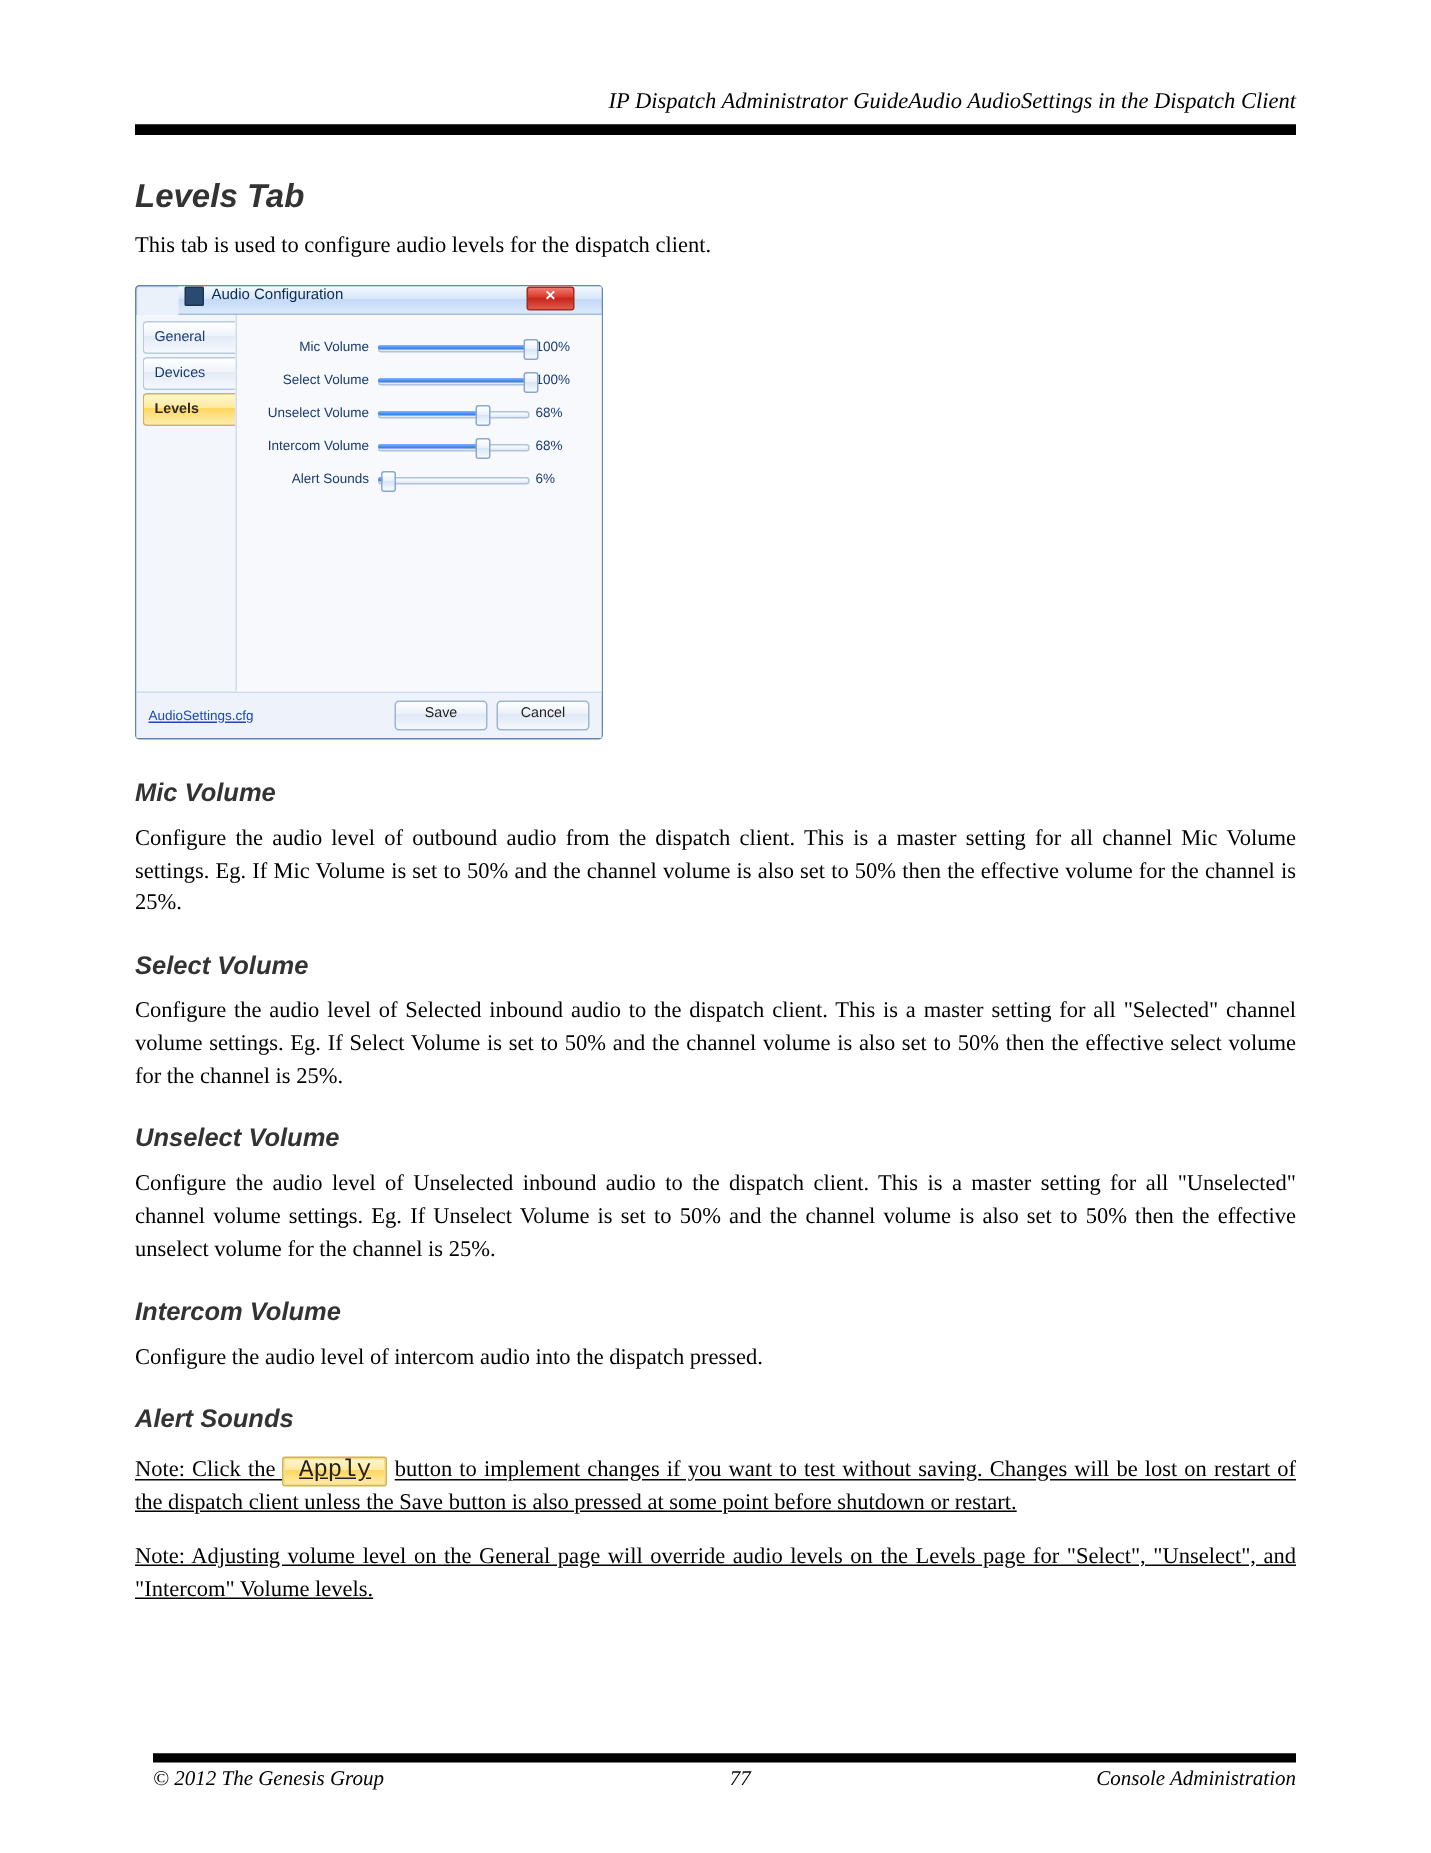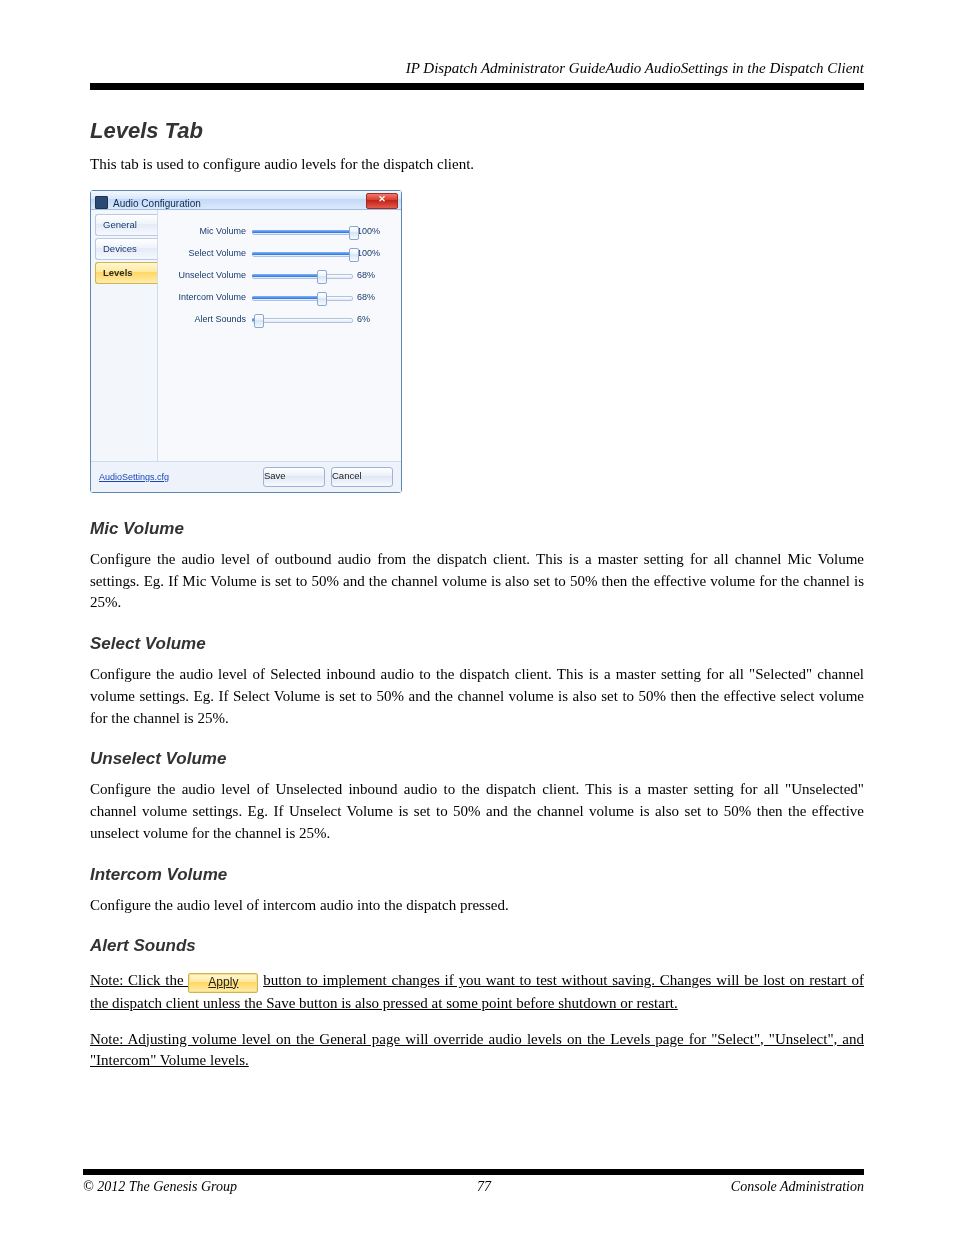--- a/index.html
+++ b/index.html
@@ -6,27 +6,27 @@
   .page{width:954px;margin:0 auto;position:relative;min-height:1235px;}
   .content{padding:60px 90px 40px 90px;}
   .header-rule{height:6px;background:#000;border-top:1px solid #000;margin-bottom:28px;}
   .header-line{display:flex;justify-content:flex-end;font-style:italic;font-size:15px;margin-bottom:6px;}
   h1{font-family:Arial,Helvetica,sans-serif;font-weight:bold;font-style:italic;font-size:22px;color:#333;margin:18px 0 4px 0;}
   h2{font-family:Arial,Helvetica,sans-serif;font-weight:bold;font-style:italic;font-size:17px;color:#333;margin:20px 0 6px 0;}
   .desc{font-size:15px;line-height:1.45;margin:10px 0 14px 0;text-align:justify;}
   .note{font-size:15px;line-height:1.45;margin:14px 0 14px 0;text-align:justify;}
   .shot-wrap{margin:6px 0 26px 0;}
   .ul{text-decoration:underline;}
-  .footer{position:absolute;bottom:40px;left:83px;right:90px;}
+  .footer{position:absolute;bottom:40px;left:102px;right:90px;}
   .footer-rule{height:5px;background:#000;border-top:1px solid #000;margin-bottom:4px;}
   .footer-line{display:flex;justify-content:space-between;font-style:italic;font-size:14px;}
   
   .dlg{width:310px;border:1px solid #5c86b4;border-radius:3px;font-family:"Segoe UI",Tahoma,sans-serif;font-size:10px;color:#1a3a6e;background:#eaf1fb;box-shadow:0 0 0 1px rgba(0,0,0,.03) inset;}
-  .dlg .titlebar{display:flex;align-items:flex-end;height:18px;padding:0 3px 0 4px;
-    background:linear-gradient(#f4f8ff,#d7e6fb 45%,#c3d9f7 46%,#dce9fb);border-bottom:1px solid #9fbde0;}
+  .dlg .titlebar{display:flex;align-items:flex-start;height:18px;padding:0 18px 0 4px;
+    background:linear-gradient(#f4f8ff,#d7e6fb 45%,#c3d9f7 46%,#dce9fb);border-bottom:1px solid #9fbde0;margin-left:28px;}
   .dlg .titlebar .icon{width:11px;height:11px;background:#2b4a72;border:1px solid #1b3552;border-radius:1px;margin-right:5px;}
   .dlg .titlebar .ttl{flex:1;color:#0b2a52;font-size:10px;}
   .dlg .titlebar .close{width:30px;height:14px;border:1px solid #9a2d24;border-radius:2px;
     background:linear-gradient(#f07a6f,#d9372a 45%,#c32217 46%,#e2594c);color:#fff;text-align:center;line-height:11px;font-size:9px;font-weight:bold;}
   .dlg .body{display:flex;background:#f3f6fb;}
   .dlg .tabs{width:62px;padding:4px 0 0 4px;}
   .dlg .tab{height:20px;line-height:20px;padding-left:7px;border:1px solid #b9cbe4;border-right:none;border-radius:3px 0 0 3px;margin-bottom:2px;
     background:linear-gradient(#fff,#eef3fb 45%,#e4ebf6 46%,#f5f8fe);color:#1a3a6e;font-size:9.5px;}
   .dlg .tab.active{background:linear-gradient(#fff7d6,#ffe99a 45%,#ffd760 46%,#ffedb0);border-color:#d2b44a;font-weight:bold;color:#2a2a2a;}
   .dlg .panel{flex:1;background:#f7f9fd;border-left:1px solid #cfdcee;min-height:235px;padding:10px 10px 6px 2px;}
@@ -36,25 +36,25 @@
   .dlg .row .track::before{content:"";position:absolute;left:0;right:0;top:4px;height:3px;border:1px solid #b0c3dd;border-radius:2px;
     background:linear-gradient(#fff,#e0e8f4);}
   .dlg .row .fill{position:absolute;left:0;top:4px;height:3px;border-radius:2px;
     background:linear-gradient(#7fb6ff,#2b74e2);}
   .dlg .row .thumb{position:absolute;top:0;width:8px;height:12px;border:1px solid #8aa8cf;border-radius:2px;
     background:linear-gradient(#fff,#eaf1fb 45%,#d8e4f4 46%,#f6faff);margin-left:-4px;}
   .dlg .row .val{width:34px;text-align:left;padding-left:4px;font-size:9px;color:#1a3a6e;}
   .dlg .bottom{display:flex;align-items:center;border-top:1px solid #cfdcee;height:30px;padding:0 8px;background:#eef3fb;}
   .dlg .bottom a{color:#1a46b7;font-size:9px;text-decoration:underline;}
   .dlg .bottom .spacer{flex:1;}
-  .dlg .btn{width:60px;height:18px;line-height:16px;text-align:left;border:1px solid #9fb4d3;border-radius:3px;margin-left:6px;
+  .dlg .btn{width:60px;height:18px;line-height:16px;text-align:center;border:1px solid #9fb4d3;border-radius:3px;margin-left:6px;
     background:linear-gradient(#fff,#eaf0f9 45%,#dfe8f5 46%,#f6f9fe);font-size:9.5px;color:#222;}
   .apply-btn-wrap{display:inline-block;vertical-align:middle;}
   .apply-btn{display:inline-block;width:68px;height:18px;line-height:16px;text-align:center;border:1px solid #d2b44a;border-radius:2px;
-    background:linear-gradient(#fff7d6,#ffe99a 45%,#ffd760 46%,#ffedb0);font-family:Liberation Sans, sans-serif;font-size:12px;color:#222;
+    background:linear-gradient(#fff7d6,#ffe99a 45%,#ffd760 46%,#ffedb0);font-family:Liberation Mono, monospace;font-size:16px;color:#222;
     box-shadow:0 0 0 1px #f4dd8c inset;}
 </style>
 </head>
 <body>
 
 <div class="page">
   <div class="content">
 
     <div class="header-line">
       <span>IP Dispatch Administrator Guide</span>

